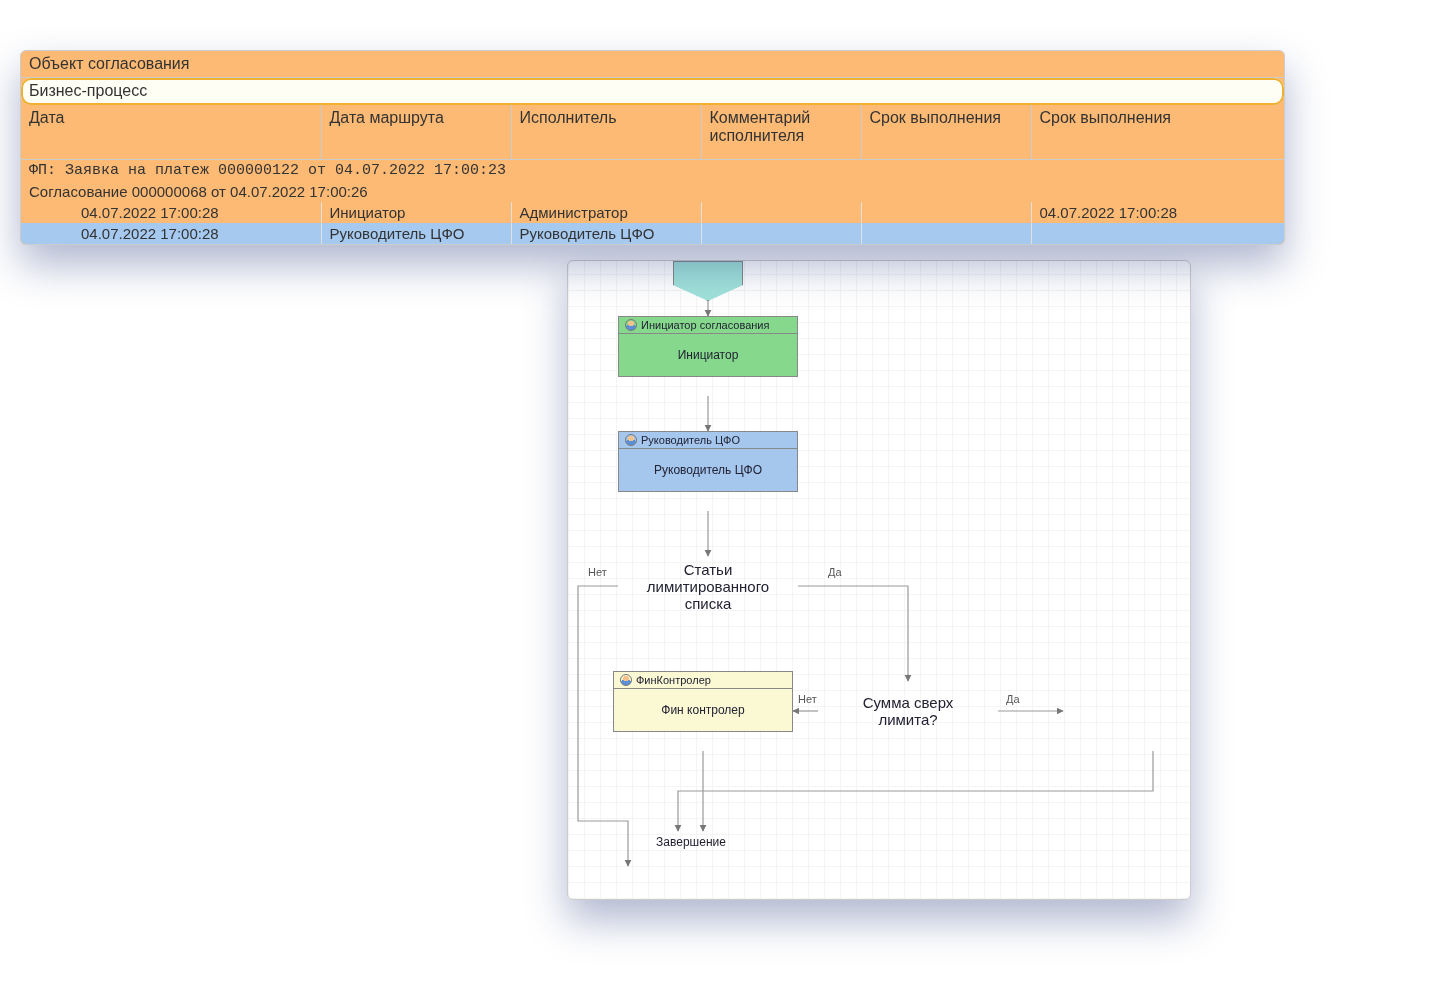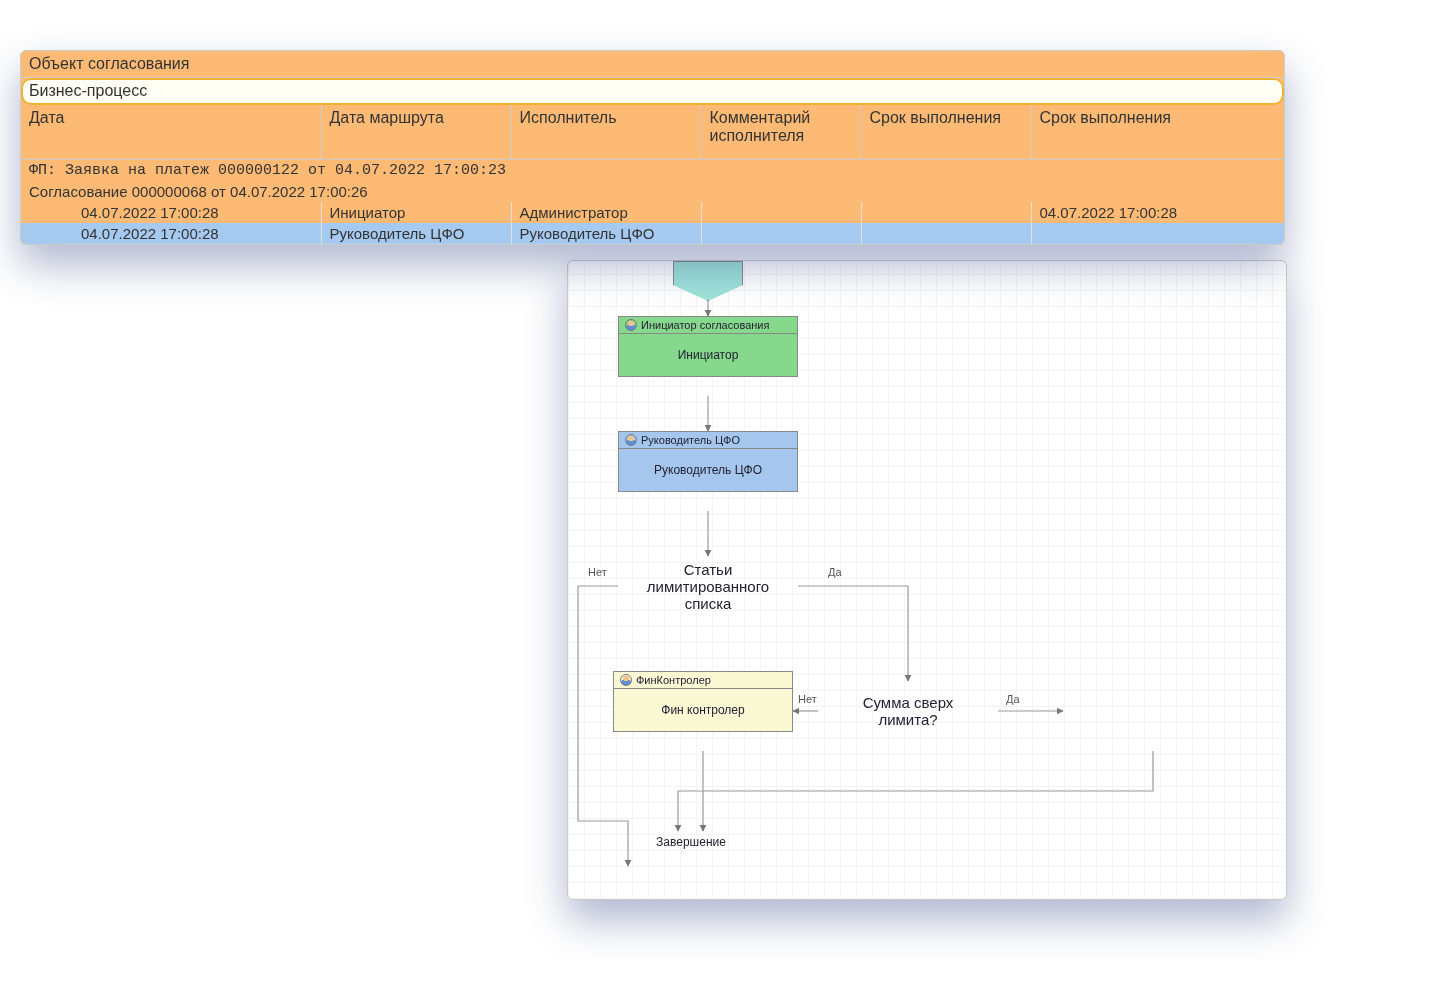--- a/index.html
+++ b/index.html
@@ -65,21 +65,21 @@
   }
   .subgroup-row td { padding-left: 24px; }
   .data-row td:first-child { padding-left: 60px; }
   .data-row.sel td {
     background: #a6c9f0;
   }
   .flow-panel {
     position: absolute;
     top: 260px;
     left: 567px;
-    width: 720px;
+    width: 624px;
     height: 640px;
     background:
       repeating-linear-gradient(0deg, #f4f4f4 0, #f4f4f4 1px, transparent 1px, transparent 16px),
       repeating-linear-gradient(90deg, #f4f4f4 0, #f4f4f4 1px, transparent 1px, transparent 16px),
       #fff;
     border: 1px solid #ccc;
     border-radius: 6px;
     box-shadow: 0 20px 40px rgba(30,50,120,0.35);
     overflow: hidden;
   }

